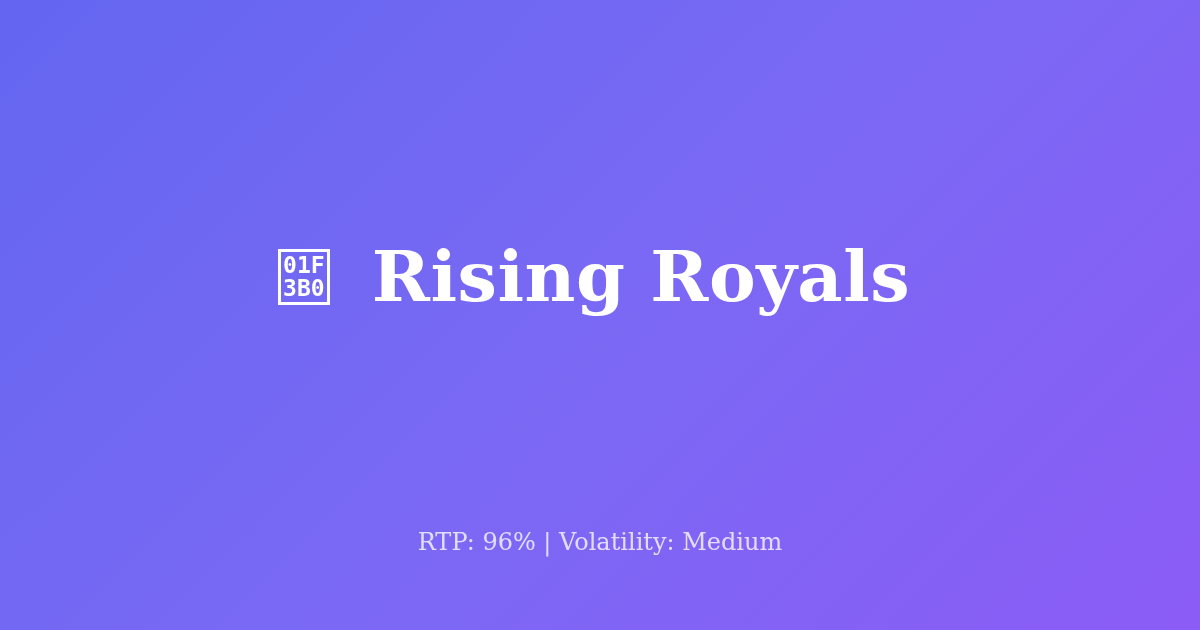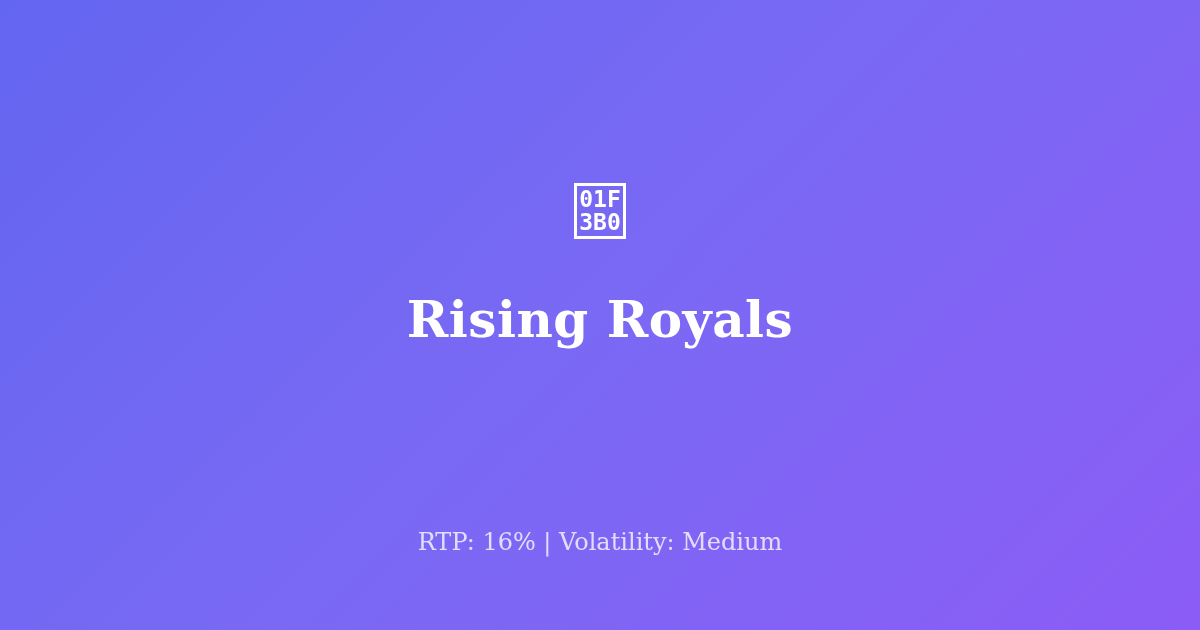--- a/index.html
+++ b/index.html
@@ -29,21 +29,21 @@
   }
 
   
   .title-row {
     position: absolute;
     top: 232px;
     left: 0;
     right: 0;
     height: 90px;
     display: flex;
-    flex-direction: column;
+    flex-direction: row;
     align-items: center;
     justify-content: center;
     gap: 30px;
     white-space: nowrap;
   }
 
   
   .tofu {
     display: inline-flex;
     flex-direction: column;
@@ -64,25 +64,25 @@
     flex: 0 0 auto;
   }
 
   .tofu .tofu-row {
     display: block;
   }
 
   .game-title {
     font-family: "DejaVu Serif", "Liberation Serif", serif;
     font-weight: 700;
-    font-size: 50px;
+    font-size: 70px;
     line-height: 90px;
     color: #ffffff;
     letter-spacing: 0.5px;
-    margin: 6px;
+    margin: 12px;
   }
 
   
   .provider {
     position: absolute;
     top: 362px;
     left: 0;
     right: 0;
     text-align: center;
     font-family: "DejaVu Serif", "Liberation Serif", serif;
@@ -117,15 +117,15 @@
 
     <span class="tofu" title="U+1F3B0">
       <span class="tofu-row">01F</span>
       <span class="tofu-row">3B0</span>
     </span>
 
     <h1 class="game-title">Rising Royals</h1>
   </div>
 
 
-  <p class="stats">RTP: 16% | Volatility: Medium</p>
+  <p class="stats">RTP: 96% | Volatility: Medium</p>
 
 </div>
 
 </body></html>

